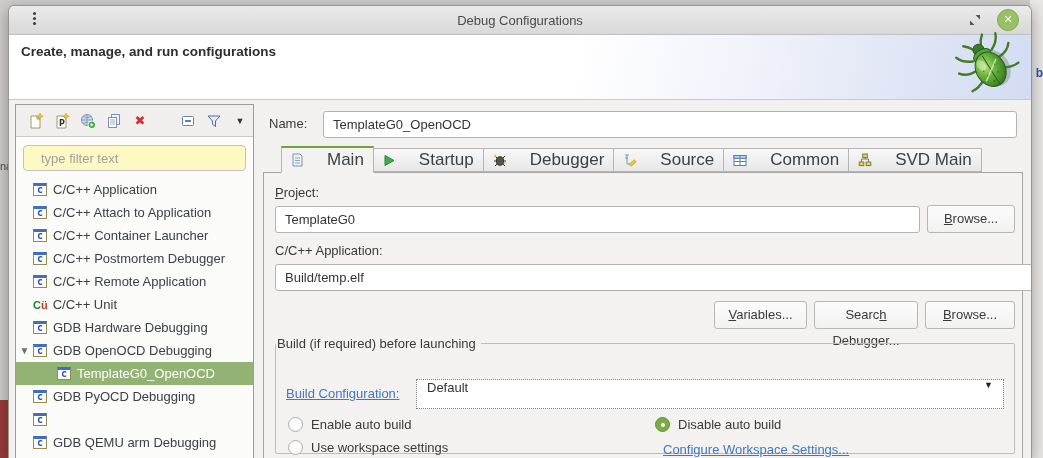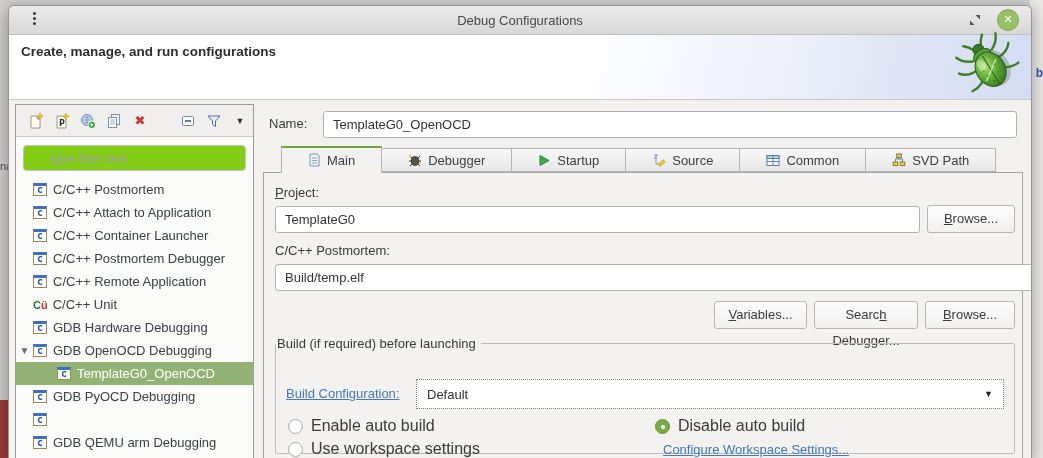--- a/index.html
+++ b/index.html
@@ -51,22 +51,22 @@
     border:1px solid #9c9c9c;background:#fbfbfa;box-sizing:border-box;
   }
   .lp-toolbar{height:31px;background:#f0efee;border-bottom:1px solid #cacaca;
     display:flex;align-items:center;padding:0 0 0 12px;}
   .tbi{width:16px;height:16px;margin-right:10px;cursor:pointer;flex:none;display:flex;align-items:center;justify-content:center;}
   .tbi.del{color:#cc3333;font-size:13px;font-weight:bold;line-height:16px;}
   .tb-gap{width:22px;}
   .tbi.caret{color:#333;font-size:9px;margin-right:0;}
   .lp-filter{padding:8px 7px 4px 7px;}
   .lp-filter input{
-    width:100%;height:26px;box-sizing:border-box;background:#84cc16;
-    border:1px solid #c2c2c2;border-radius:4px;padding:0 26px;
+    width:100%;height:26px;box-sizing:border-box;background:#fef9c3;
+    border:1px solid #c2c2c2;border-radius:4px;padding:0 17px;
     font-size:13px;color:#555;font-family:"Liberation Sans",sans-serif;outline:none;
   }
   .lp-filter input::placeholder{color:#a0a0a0;}
   .tree{font-size:13px;color:#3c4146;margin-top:3px;}
   .trow{height:23px;display:flex;align-items:center;cursor:pointer;}
   .trow .exp{width:17px;flex:none;text-align:center;color:#6e6e6e;font-size:10px;}
   .trow.lvl2{padding-left:24px;}
   .trow.selected{background:#93b374;color:#fff;}
   .ic-capp{
     width:12px;height:9px;flex:none;background:#fdfdfd;
@@ -83,23 +83,23 @@
   
   .right-panel{position:absolute;left:254px;top:98px;width:760px;height:356px;}
   .name-label{position:absolute;left:6px;top:12px;font-size:13px;color:#3a3a3a;}
   .name-input{
     position:absolute;left:60px;top:7px;width:694px;height:27px;box-sizing:border-box;
     background:#fff;border:1px solid #b3b3b3;border-radius:3px;padding:0 9px;
     font-size:13px;color:#333;font-family:"Liberation Sans",sans-serif;outline:none;
   }
   .tabbar{position:absolute;left:18px;top:42px;display:flex;align-items:flex-end;z-index:4;}
   .tab{
-    height:24px;display:flex;align-items:center;gap:6px;padding:0 26px;
+    height:24px;display:flex;align-items:center;gap:23px;padding:0 9px;
     background:linear-gradient(#f8f8f8,#e7e7e7);border:1px solid #b5b5b5;
-    margin-right:-1px;font-size:13px;color:#3c4146;cursor:pointer;box-sizing:border-box;
+    margin-right:-1px;font-size:17px;color:#3c4146;cursor:pointer;box-sizing:border-box;
   }
   .tab.selected{
     height:27px;background:#f3f2f1;border-top:2px solid #6fa33c;
     border-bottom:1px solid #f3f2f1;margin-bottom:-1px;z-index:5;position:relative;
   }
   .tabpanel{
     position:absolute;left:0;top:68px;width:758px;height:290px;
     border:1px solid #a5a5a5;background:#f3f2f1;box-sizing:content-box;
   }
   .fld-label{position:absolute;font-size:13px;color:#3a3a3a;}
@@ -116,25 +116,25 @@
     font-family:"Liberation Sans",sans-serif;
   }
   fieldset.group{
     position:absolute;left:11px;top:163px;width:740px;height:118px;margin:0;padding:0;
     border:1px solid #bdbdbd;border-radius:2px;box-sizing:border-box;
   }
   fieldset.group legend{font-size:13px;color:#3a3a3a;padding:0 5px 0 1px;margin-left:0;}
   .bc-link{position:absolute;left:10px;top:35px;font-size:13px;color:#4178be;text-decoration:underline;cursor:pointer;}
   .combo{
     position:absolute;left:140px;top:28px;width:588px;height:30px;box-sizing:border-box;
-    background:#fff;border:1px dotted #7e7e7e;display:flex;align-items:center;
+    background:#fff;border:1px dotted #7e7e7e;display:flex;
     padding:0 10px;font-size:13px;color:#333;cursor:pointer;
   }
   .combo .caret{margin-left:auto;font-size:9px;color:#222;}
-  .radio-item{position:absolute;display:flex;align-items:center;gap:8px;font-size:16px;color:#3a3a3a;cursor:pointer;}
+  .radio-item{position:absolute;display:flex;align-items:center;gap:8px;font-size:13px;color:#3a3a3a;cursor:pointer;}
   .radio{width:15px;height:15px;border-radius:50%;border:1px solid #ababab;background:#fdfdfd;box-sizing:border-box;flex:none;position:relative;}
   .radio.checked{background:#7bab47;border-color:#689239;}
   .radio.checked::after{content:'';position:absolute;left:5px;top:5px;width:4px;height:4px;border-radius:50%;background:#fff;}
   .ws-link{position:absolute;font-size:13px;color:#4178be;text-decoration:underline;cursor:pointer;}
   .tab-ic{flex:none;display:inline-flex;}
 </style>
 </head>
 <body>
 
 <div class="bg-right"></div>
@@ -233,21 +233,21 @@
       </svg>
       <span class="tbi caret">▼</span>
     </div>
     <div class="lp-filter">
       <input type="text" placeholder="type filter text" style="">
     </div>
     <div class="tree">
       <div class="trow">
         <span class="exp"></span>
         <span class="ic-capp">c</span>
-        <span>C/C++ Postmortem</span>
+        <span>C/C++ Application</span>
       </div>
       <div class="trow">
         <span class="exp"></span>
         <span class="ic-capp">c</span>
         <span>C/C++ Attach to Application</span>
       </div>
       <div class="trow">
         <span class="exp"></span>
         <span class="ic-capp">c</span>
         <span>C/C++ Container Launcher</span>
@@ -305,39 +305,39 @@
     <div class="name-label fld-label">Name:</div>
     <input class="name-input" type="text" value="TemplateG0_OpenOCD" style="">
 
     <div class="tabbar">
       <div class="tab selected">
         <svg class="tab-ic" width="13" height="14" viewBox="0 0 13 14">
           <path d="M2 1 h7 l2 2 v10 H2 Z" fill="#eef3fa" stroke="#7a93b8"></path>
           <path d="M4 5 h5 M4 7.5 h5 M4 10 h5" stroke="#8aa" stroke-width="1"></path>
         </svg>
         <span>Main</span>
+      </div>
+      <div class="tab">
+        <svg class="tab-ic" width="13" height="13" viewBox="0 0 13 13">
+          <path d="M2 1.5 V11.5 L11 6.5 Z" fill="#3fae49" stroke="#2b8335"></path>
+        </svg>
+        <span>Startup</span>
       </div>
       <div class="tab">
         <svg class="tab-ic" width="14" height="14" viewBox="0 0 14 14">
           <ellipse cx="7" cy="8" rx="3.6" ry="4.3" fill="#555548" stroke="#33332a"></ellipse>
           <g stroke="#33332a" stroke-width="1">
               <path d="M4 5 L2 3 M10 5 L12 3 M3.4 8 H1 M10.6 8 H13 M4 11 L2 13 M10 11 L12 13"></path>
             </g>
           <path d="M2 1 l.6 1.3 1.3.6 -1.3.6 -.6 1.3 -.6-1.3 -1.3-.6 1.3-.6 z" fill="#f0c929"></path>
           <path d="M12 8.5 l.5 1 1 .5 -1 .5 -.5 1 -.5-1 -1-.5 1-.5 z" fill="#f0c929"></path>
         </svg>
         <span>Debugger</span>
       </div>
       <div class="tab">
-        <svg class="tab-ic" width="13" height="13" viewBox="0 0 13 13">
-          <path d="M2 1.5 V11.5 L11 6.5 Z" fill="#3fae49" stroke="#2b8335"></path>
-        </svg>
-        <span>Startup</span>
-      </div>
-      <div class="tab">
         <svg class="tab-ic" width="14" height="14" viewBox="0 0 14 14">
           <path d="M2 2 h4 M2 5 h3 M4 2 v9 h3" stroke="#7a93b8" fill="none"></path>
           <rect x="6" y="9" width="7" height="3" rx="1" transform="rotate(-40 9 10)" fill="#f0c929" stroke="#b8941a" stroke-width=".6"></rect>
         </svg>
         <span>Source</span>
       </div>
       <div class="tab">
         <svg class="tab-ic" width="14" height="13" viewBox="0 0 14 13">
           <rect x="1" y="1.5" width="12" height="10" fill="#fff" stroke="#5a7fb5"></rect>
           <rect x="1" y="1.5" width="12" height="3" fill="#b8cfe8" stroke="#5a7fb5"></rect>
@@ -345,34 +345,34 @@
         </svg>
         <span>Common</span>
       </div>
       <div class="tab">
         <svg class="tab-ic" width="14" height="14" viewBox="0 0 14 14">
           <path d="M7 3 v3 M3.5 9 V6 H10.5 V9" stroke="#5a7fb5" fill="none"></path>
           <rect x="4.7" y="1" width="4.6" height="3.6" fill="#e8d44a" stroke="#8a7a2a"></rect>
           <rect x="1.2" y="9" width="4.6" height="3.6" fill="#e8d44a" stroke="#8a7a2a"></rect>
           <rect x="8.2" y="9" width="4.6" height="3.6" fill="#e8d44a" stroke="#8a7a2a"></rect>
         </svg>
-        <span>SVD Path</span>
+        <span>SVD Main</span>
       </div>
     </div>
 
     <div class="tabpanel">
       <div class="fld-label" style="left:11px;top:12px;">
         <span></span><span class="mn-u">P</span><span>roject:</span>
       </div>
       <input class="text-input" style="left: 11px; top: 33px; width: 645px;" type="text" value="TemplateG0">
       <div class="btn" style="left:663px;top:32px;width:88px;">
         <span></span><span class="mn-u">B</span><span>rowse...</span>
       </div>
 
-      <div class="fld-label" style="left:11px;top:70px;">C/C++ Postmortem:</div>
+      <div class="fld-label" style="left:11px;top:70px;">C/C++ Application:</div>
       <input class="text-input" style="left: 11px; top: 91px; width: 872px;" type="text" value="Build/temp.elf">
 
       <div class="btn" style="left:450px;top:128px;width:93px;">
         <span></span><span class="mn-u">V</span><span>ariables...</span>
       </div>
       <div class="btn" style="left:550px;top:128px;width:104px;">
         <span>Searc</span><span class="mn-u">h</span><span> Debugger...</span>
       </div>
       <div class="btn" style="left:661px;top:128px;width:90px;">
         <span></span><span class="mn-u">B</span><span>rowse...</span>

